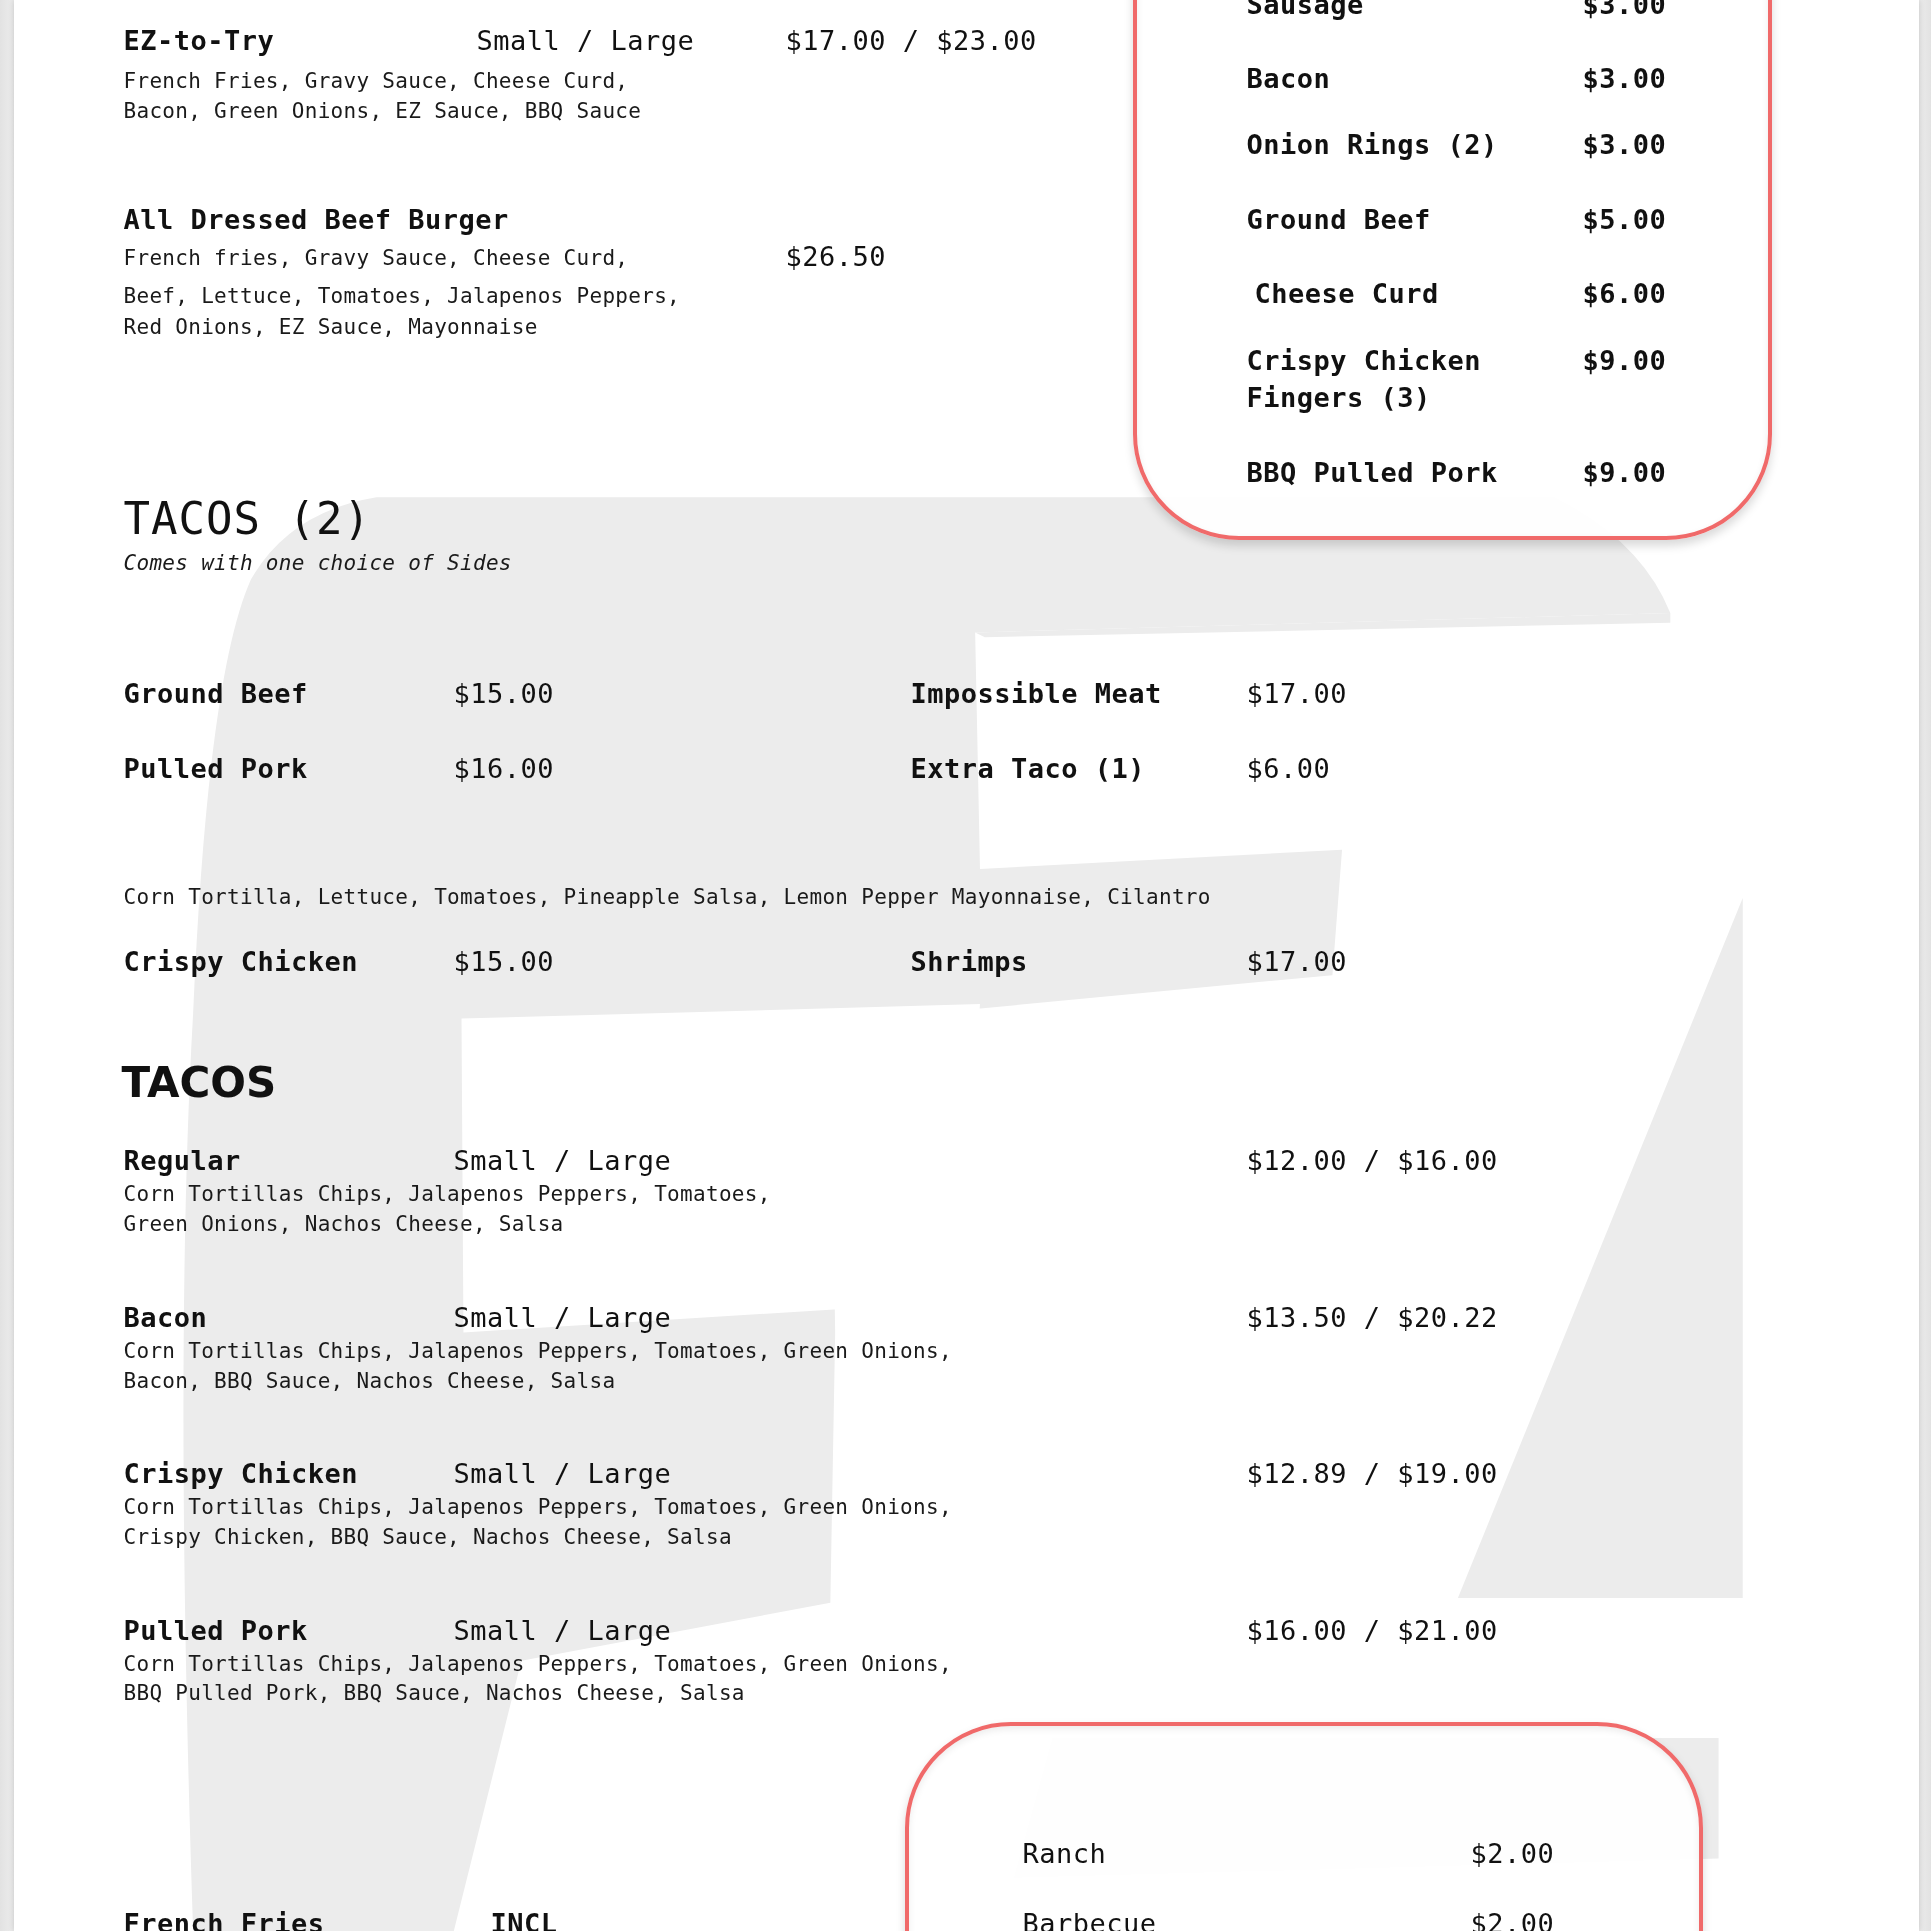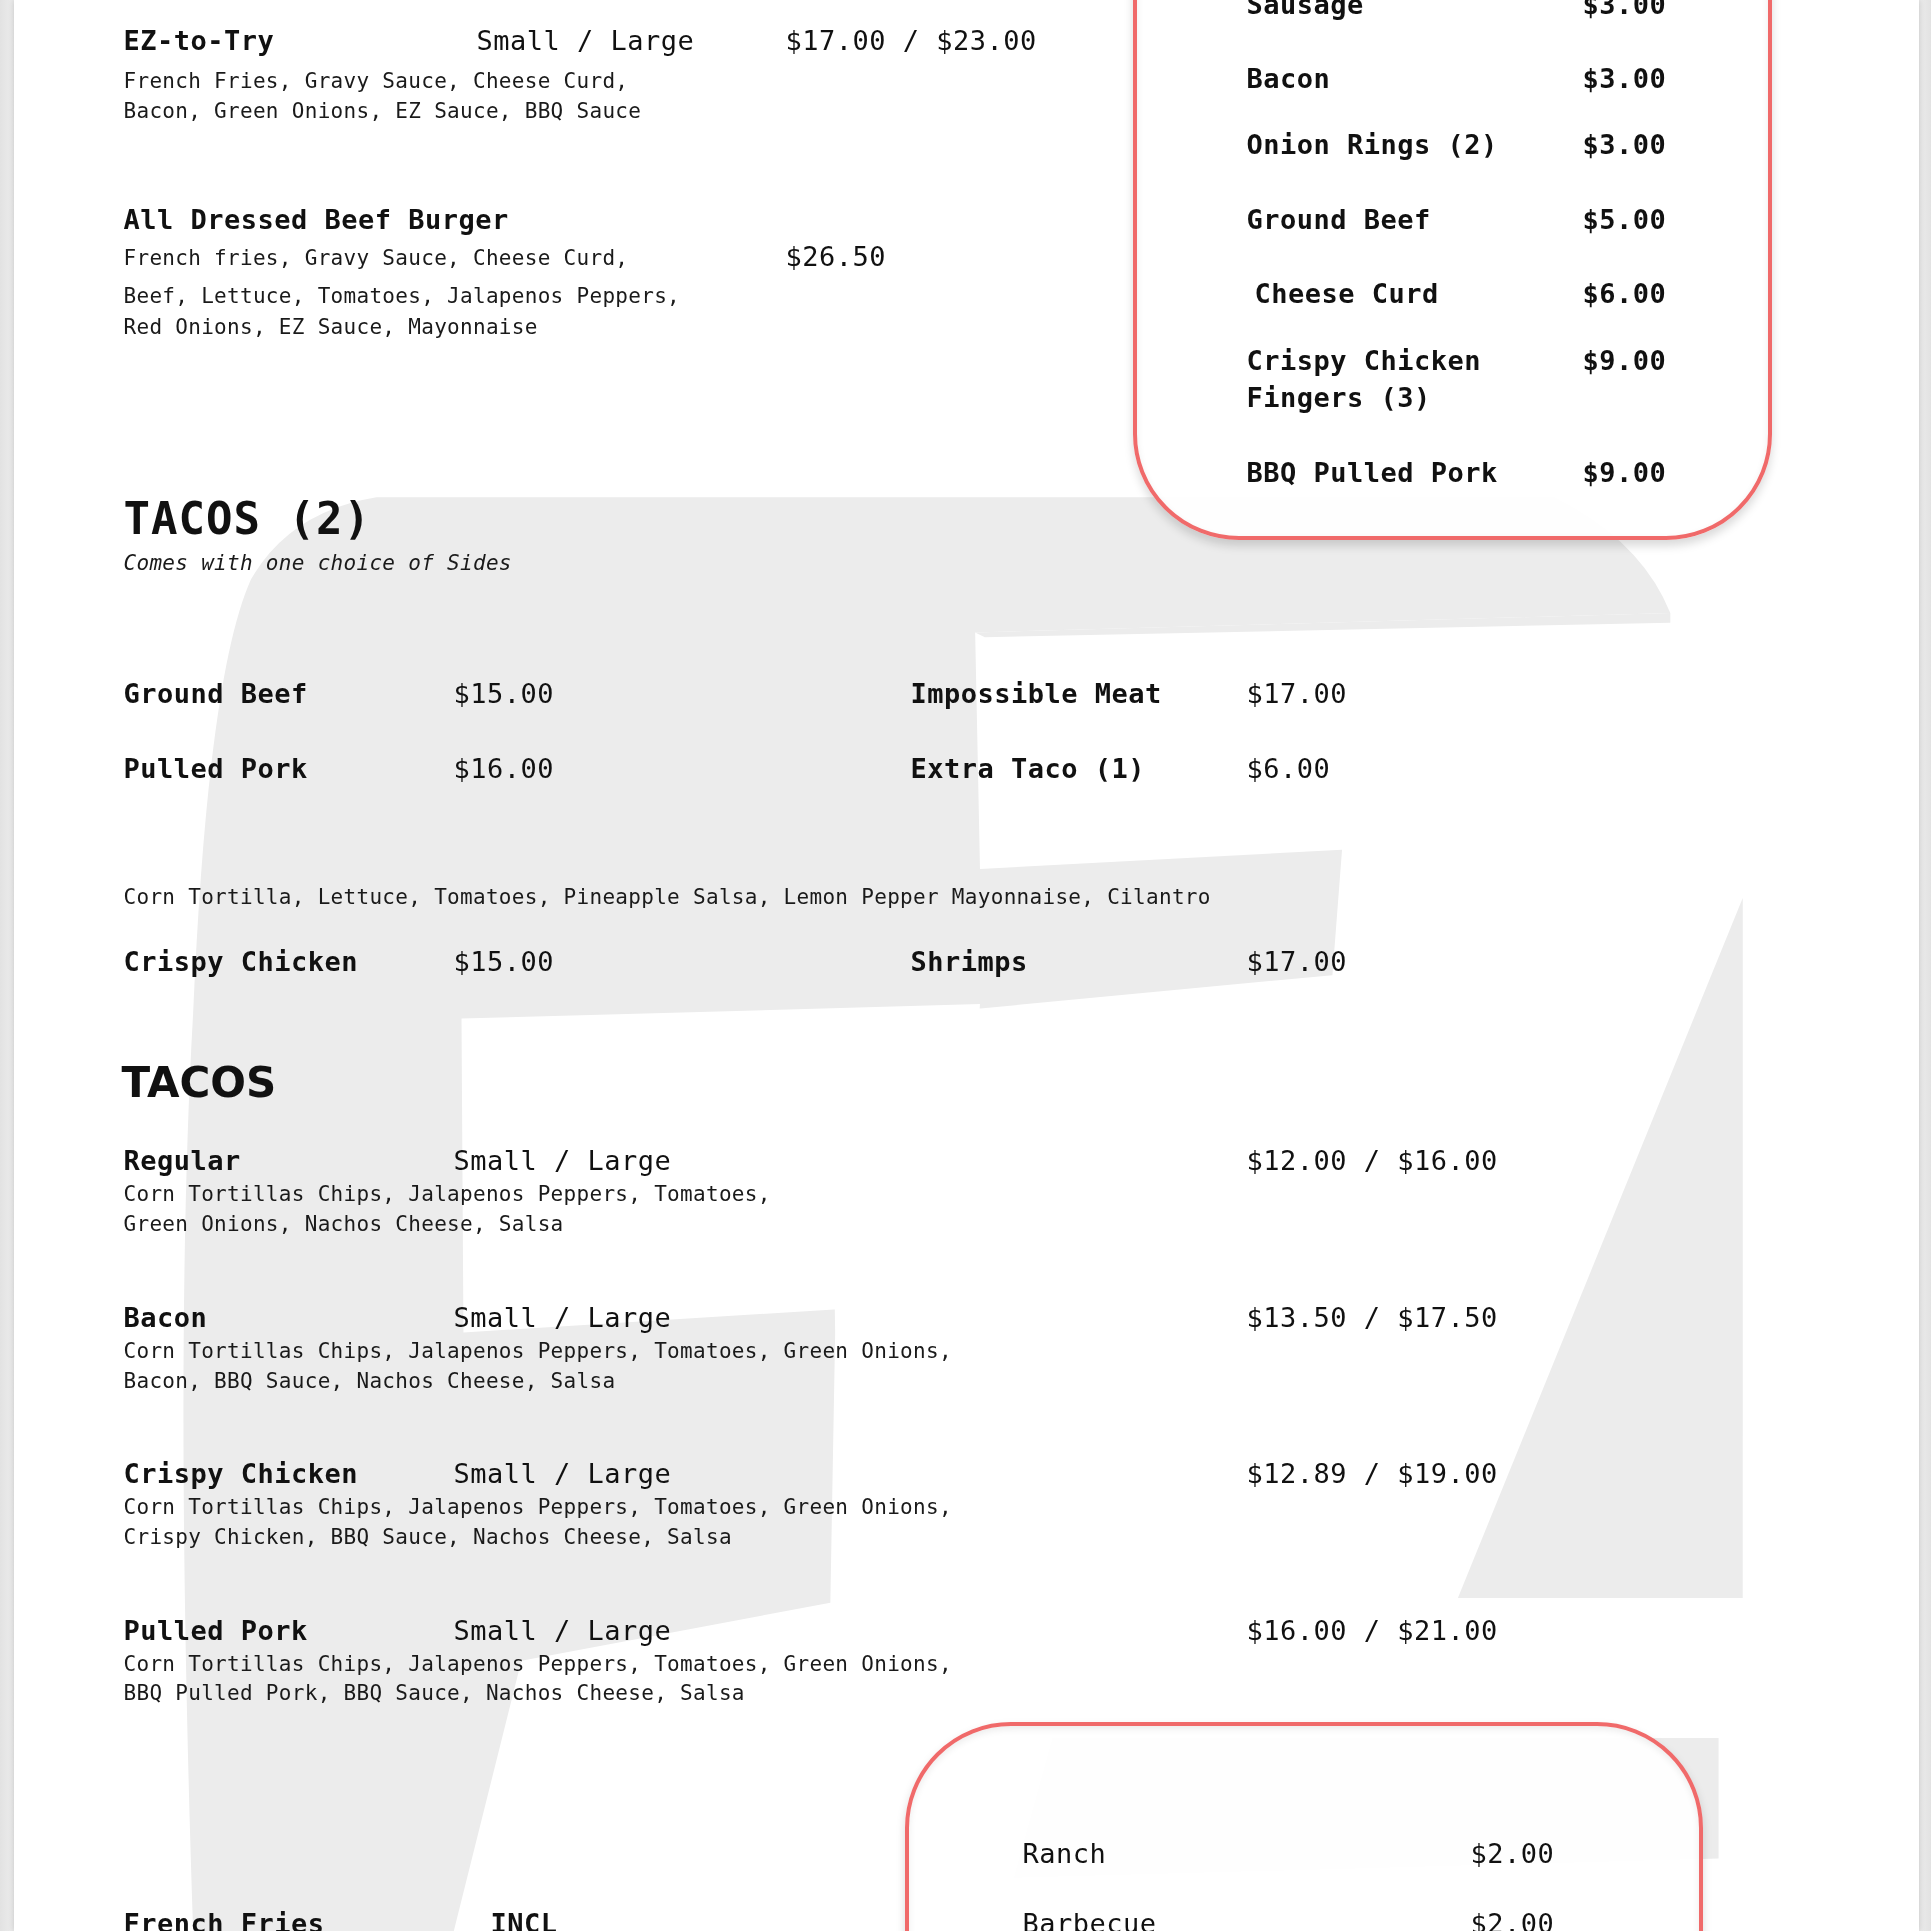--- a/index.html
+++ b/index.html
@@ -16,21 +16,21 @@
     overflow: hidden;
   }
   .page-edge-left { position:absolute; left:0; top:0; width:13.5px; height:1931px; background:linear-gradient(90deg,#e2e2e2,#ededed); }
   .page-edge-right { position:absolute; left:1918px; top:0; width:12.6px; height:1931px; background:linear-gradient(90deg,#ededed,#e2e2e2); }
   .watermark { position:absolute; left:0; top:0; width:1931px; height:1931px; pointer-events:none; }
   .abs { position: absolute; white-space: nowrap; }
   .name { font-weight: bold; font-size: 27px; letter-spacing: 0.5px; }
   .reg { font-size: 27px; letter-spacing: 0.5px; }
   .desc { font-size: 21px; letter-spacing: 0.3px; color: #1a1a1a; }
   .italic { font-style: italic; }
-  .heading { font-weight: bold; font-size: 44px; letter-spacing: 1px; }
+  .heading { font-weight: normal; font-size: 44px; letter-spacing: 1px; }
   .heading-nachos { font-family: "DejaVu Sans", "Liberation Sans", sans-serif; font-weight: bold; font-size: 42px; }
   .box {
     position: absolute; border: 4.8px solid #f06a6a; background: rgba(255,255,255,0.92);
     box-shadow: 0 5.8px 9.7px rgba(0,0,0,0.15), inset 0 2.9px 7.7px rgba(0,0,0,0.08);
   }
   .dip-title { font-family: "DejaVu Sans", "Liberation Sans", sans-serif; font-weight: bold; font-size: 44px; color: #ff1010; text-shadow: 0 1.9px 2.9px rgba(0,0,0,0.35); letter-spacing: 1px; }
   .box-item { font-weight: bold; font-size: 27px; letter-spacing: 0.5px; }
   .box-plain { font-size: 27px; letter-spacing: 0.5px; }
 </style>
 </head>
@@ -107,21 +107,21 @@
   <div class="abs heading-nachos" style="left:108px; top:1058px;">TACOS</div>
 
   <div class="abs name" style="left:110px; top:1145px;">Regular</div>
   <div class="abs reg" style="left:440px; top:1145px;">Small / Large</div>
   <div class="abs reg" style="left:1233px; top:1145px;">$12.00 / $16.00</div>
   <div class="abs desc" style="left:110px; top:1182px;">Corn Tortillas Chips, Jalapenos Peppers, Tomatoes,</div>
   <div class="abs desc" style="left:110px; top:1212px;">Green Onions, Nachos Cheese, Salsa</div>
 
   <div class="abs name" style="left:110px; top:1302px;">Bacon</div>
   <div class="abs reg" style="left:440px; top:1302px;">Small / Large</div>
-  <div class="abs reg" style="left:1233px; top:1302px;">$13.50 / $17.50</div>
+  <div class="abs reg" style="left:1233px; top:1302px;">$13.50 / $20.22</div>
   <div class="abs desc" style="left:110px; top:1339px;">Corn Tortillas Chips, Jalapenos Peppers, Tomatoes, Green Onions,</div>
   <div class="abs desc" style="left:110px; top:1369px;">Bacon, BBQ Sauce, Nachos Cheese, Salsa</div>
 
   <div class="abs name" style="left:110px; top:1458px;">Crispy Chicken</div>
   <div class="abs reg" style="left:440px; top:1458px;">Small / Large</div>
   <div class="abs reg" style="left:1233px; top:1458px;">$12.89 / $19.00</div>
   <div class="abs desc" style="left:110px; top:1495px;">Corn Tortillas Chips, Jalapenos Peppers, Tomatoes, Green Onions,</div>
   <div class="abs desc" style="left:110px; top:1525px;">Crispy Chicken, BBQ Sauce, Nachos Cheese, Salsa</div>
 
   <div class="abs name" style="left:110px; top:1615px;">Pulled Pork</div>

